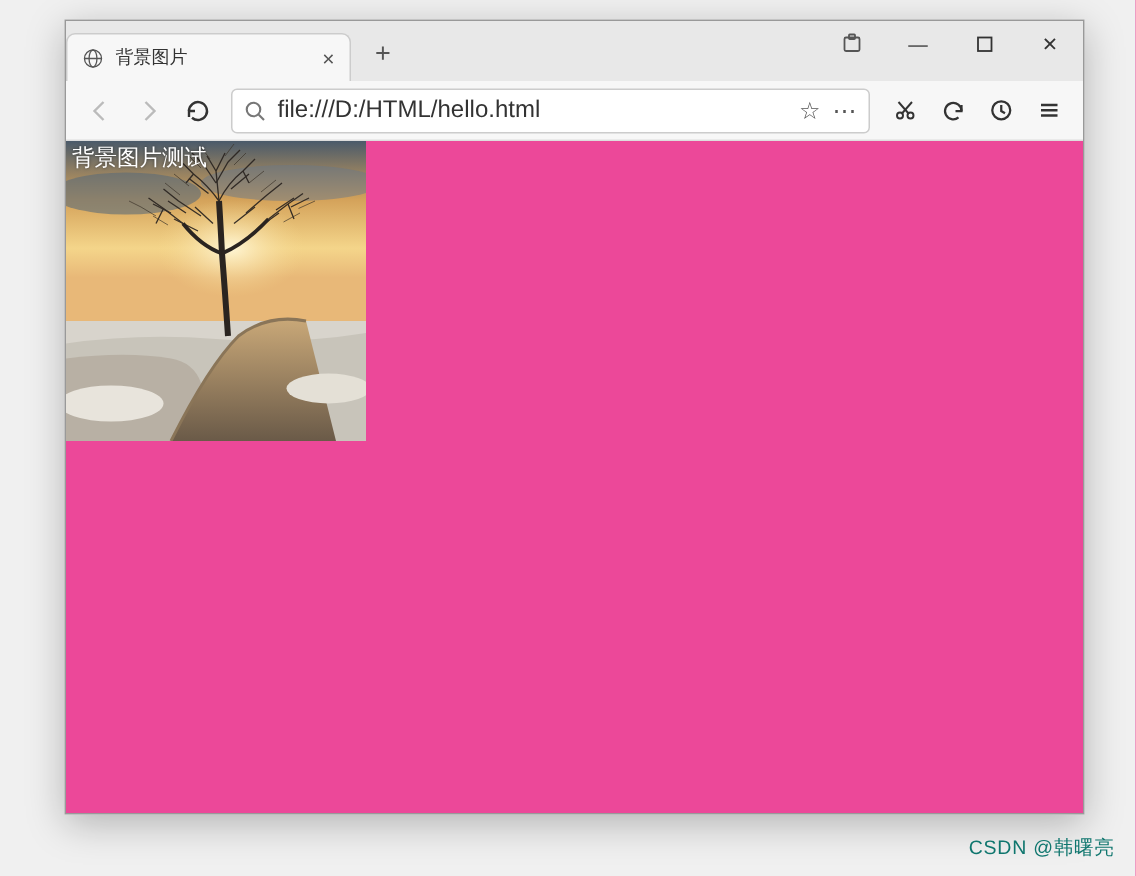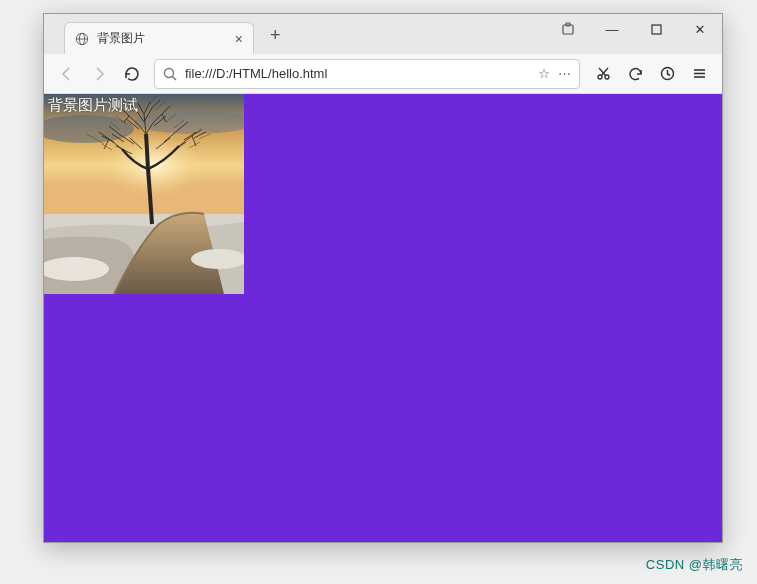--- a/index.html
+++ b/index.html
@@ -30,21 +30,21 @@
       position: relative;
     }
     .tab {
       display: flex;
       align-items: center;
       background: #f7f7f7;
       border: 1px solid #ccc;
       border-bottom: none;
       border-radius: 6px 6px 0 0;
       height: 32px;
-      margin-left: 20px;
+      margin-left: 0;
       padding: 0 8px 0 10px;
       min-width: 190px;
       font-size: 12px;
       color: #333;
       gap: 8px;
     }
     .tab .globe { width: 14px; height: 14px; flex-shrink: 0; }
     .tab-title { flex: 1; white-space: nowrap; overflow: hidden; text-overflow: ellipsis; }
     .tab-close { font-size: 14px; color: #555; cursor: pointer; padding: 0 2px; }
     .new-tab { margin-left: 10px; margin-bottom: 6px; font-size: 18px; color: #555; padding: 2px 6px; cursor:pointer; }
@@ -84,30 +84,30 @@
       flex: 1;
       height: 30px;
       background: #fff;
       border: 1px solid #ccc;
       border-radius: 4px;
       margin: 0 6px;
       display: flex;
       align-items: center;
       padding: 0 8px;
       gap: 8px;
-      font-size: 13px;
+      font-size: 16px;
       color: #333;
     }
     .addressbar .search-icon { color: #777; flex-shrink:0; }
     .addressbar .url { flex: 1; white-space: nowrap; overflow: hidden; }
     .addressbar .star, .addressbar .dots { color: #555; cursor:pointer; flex-shrink:0; }
     .right-tools { display:flex; align-items:center; gap:2px; }
     .content {
       flex: 1;
-      background: #6d28d9;
+      background: #ec4899;
       position: relative;
       overflow: hidden;
     }
     .bg-box {
       width: 200px;
       height: 200px;
       position: relative;
       overflow: hidden;
     }
     .bg-box svg { width: 100%; height: 100%; display:block; }

